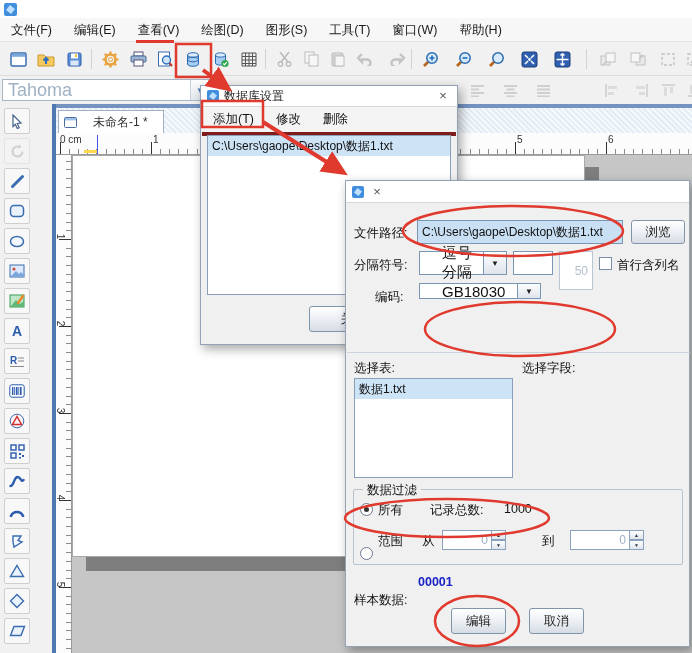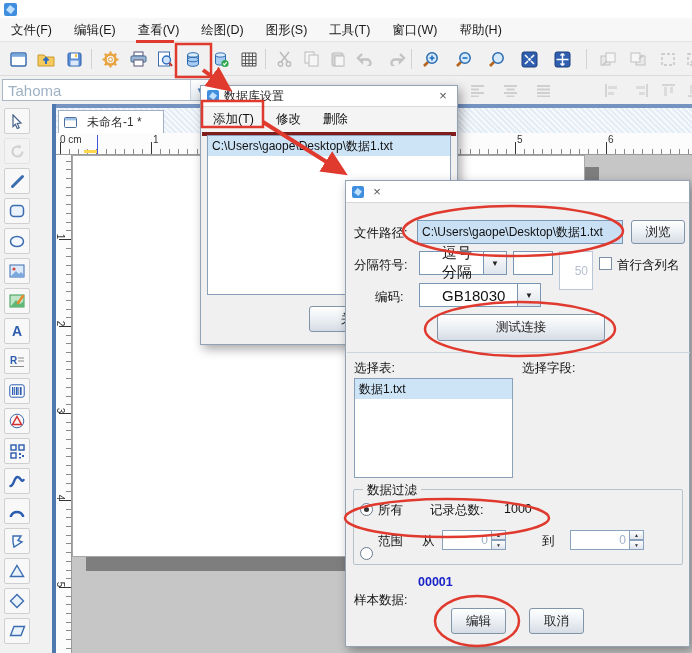--- a/index.html
+++ b/index.html
@@ -11,30 +11,30 @@
   .titlebar span{font-size:12px;color:#222;}
   .menubar{left:0;top:18px;width:692px;height:24px;background:#f7f7f7;display:flex;align-items:center;border-bottom:1px solid #e3e3e3;box-sizing:border-box;}
   .menuitem{padding:0 11px;font-size:12.5px;color:#1a1a1a;height:24px;line-height:24px;}
   .toolbar1{left:0;top:42px;width:692px;height:34px;background:#f1f1f1;border-bottom:1px solid #dcdcdc;box-sizing:border-box;}
   .toolbar2{left:0;top:76px;width:692px;height:28px;background:#f1f1f1;box-sizing:border-box;}
   .tbtn{position:absolute;top:5px;width:24px;height:24px;display:flex;align-items:center;justify-content:center;border-radius:2px;}
   .tsep{position:absolute;top:7px;width:1px;height:20px;background:#d2d2d2;}
   .dis{opacity:.38;filter:grayscale(1);}
   
   .fontcombo{position:absolute;left:2px;top:3px;width:208px;height:22px;background:#fff;border:1px solid #a8b6c6;display:flex;align-items:center;box-sizing:border-box;}
-  .fontcombo .fname{flex:1;padding-left:5px;color:#9fb2c4;font-size:15px;}
+  .fontcombo .fname{flex:1;padding-left:5px;color:#9fb2c4;font-size:18px;}
   .fontcombo .carr{width:18px;height:100%;display:flex;align-items:center;justify-content:center;color:#4a7ab5;font-size:8px;border-left:1px solid #c7d2de;background:linear-gradient(#fdfdfd,#e4e9ef);}
   
   .toolcol{left:0;top:104px;width:52px;height:549px;background:#f1f1f1;}
   .lbtn{position:absolute;left:4px;width:26px;height:26px;background:#f8f8f8;border:1px solid #cfcfcf;border-radius:2px;display:flex;align-items:center;justify-content:center;box-sizing:border-box;}
   .vdivider{left:52px;top:104px;width:4px;height:549px;background:#4e79b0;}
   .bluetop{left:52px;top:104px;width:640px;height:4px;background:#7493c1;}
   
   .tabstrip{left:56px;top:108px;width:636px;height:25px;background:repeating-linear-gradient(45deg,#e4ecf6 0 2px,#f6f9fc 2px 4px);}
-  .tab{position:absolute;left:2px;top:2px;height:23px;width:106px;background:#fff;border:1px solid #9fb0c2;border-bottom:none;display:flex;align-items:center;gap:10px;padding-left:5px;box-sizing:border-box;font-size:12px;color:#333;}
+  .tab{position:absolute;left:2px;top:2px;height:23px;width:106px;background:#fff;border:1px solid #9fb0c2;border-bottom:none;display:flex;align-items:center;gap:16px;padding-left:5px;box-sizing:border-box;font-size:12px;color:#333;}
   .hruler{left:56px;top:133px;width:636px;height:22px;background-color:#fcfcfc;border-bottom:1px solid #9a9a9a;box-sizing:border-box;
     background-image:repeating-linear-gradient(90deg,#333 0 1px,transparent 1px 91px),repeating-linear-gradient(90deg,#8a8a8a 0 1px,transparent 1px 9.1px);
     background-size:100% 12px,100% 5px;background-position:4px 100%,4px 100%;background-repeat:no-repeat,no-repeat;}
   .hnum{position:absolute;top:1px;font-size:10px;color:#333;}
   .origin{position:absolute;left:4px;top:1px;font-size:10px;color:#333;}
   .ymark{position:absolute;left:28px;top:17px;width:14px;height:3px;background:#ffd94d;}
   .bcaret{position:absolute;left:41px;top:2px;width:1px;height:19px;background:#4455dd;}
   .canvas{left:56px;top:155px;width:636px;height:498px;background:#c6c6c6;}
   .vruler{position:absolute;left:0;top:0;width:16px;height:498px;background-color:#fcfcfc;border-right:1px solid #9a9a9a;box-sizing:border-box;
     background-image:repeating-linear-gradient(180deg,#333 0 1px,transparent 1px 87px),repeating-linear-gradient(180deg,#8a8a8a 0 1px,transparent 1px 8.7px);
@@ -503,26 +503,25 @@
       <div class="ca">▼</div>
     </div>
     <div class="swfield" style="position:absolute;left:167px;top:70px;width:40px;height:24px;"></div>
     <div class="swfield" style="position:absolute;left:213px;top:70px;width:34px;height:39px;border-color:#b8c6d8;color:#b4bfd0;justify-content:flex-end;">
         <span>50</span>
       </div>
     <div class="chk abs" style="left:253px;top:76px;"></div>
     <div class="lbl abs" style="left:271px;top:76px;">首行含列名</div>
 
     <div class="lbl abs" style="left:29px;top:108px;">编码:</div>
-    <div class="combo" style="position:absolute;left:73px;top:102px;width:122px;height:24px;">
+    <div class="combo" style="position:absolute;left:73px;top:102px;width:122px;height:16px;">
       <div class="cf">GB18030</div>
       <div class="ca">▼</div>
     </div>
 
-    <div class="swbtn" style="position:absolute;left:91px;top:133px;width:168px;height:27px;">测试连接</div>
 
     <div class="abs" style="left:1px;top:171px;width:343px;height:1px;background:#ccd4dd;"></div>
 
     <div class="lbl abs" style="left:8px;top:179px;">选择表:</div>
     <div class="lbl abs" style="left:176px;top:179px;">选择字段:</div>
     <div class="listbox" style="left:8px;top:197px;width:159px;height:100px;">
       <div class="litem sel">数据1.txt</div>
     </div>
 
     <div class="group" style="left:7px;top:308px;width:330px;height:76px;">

